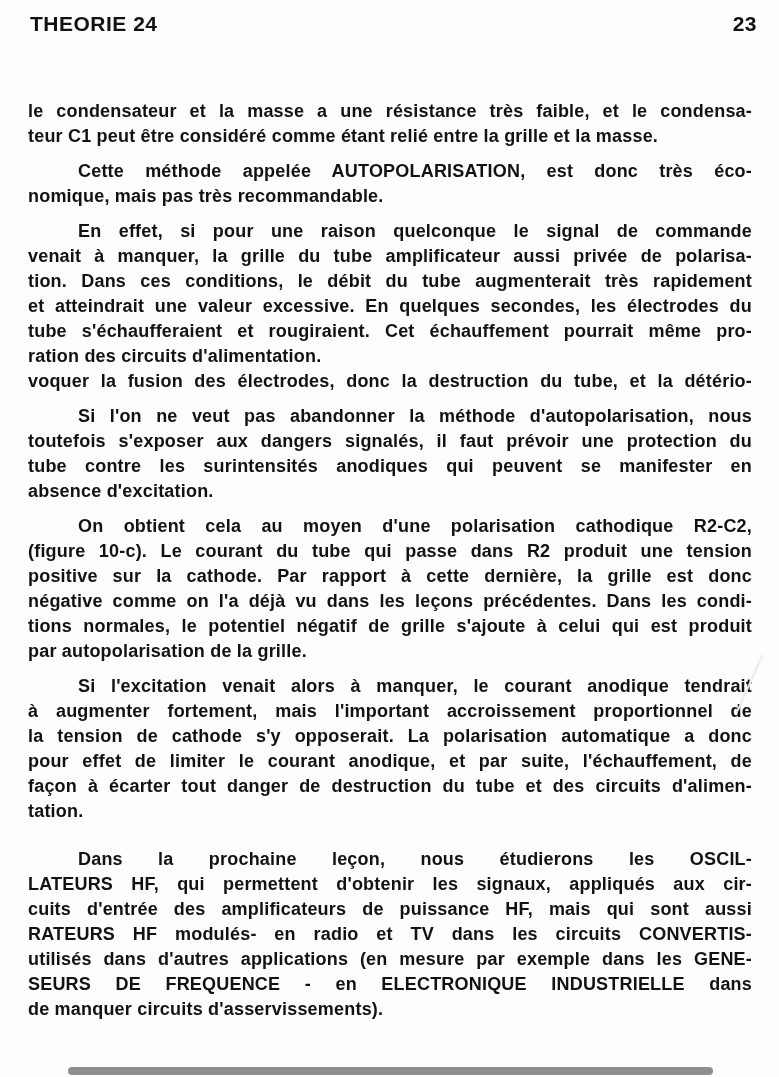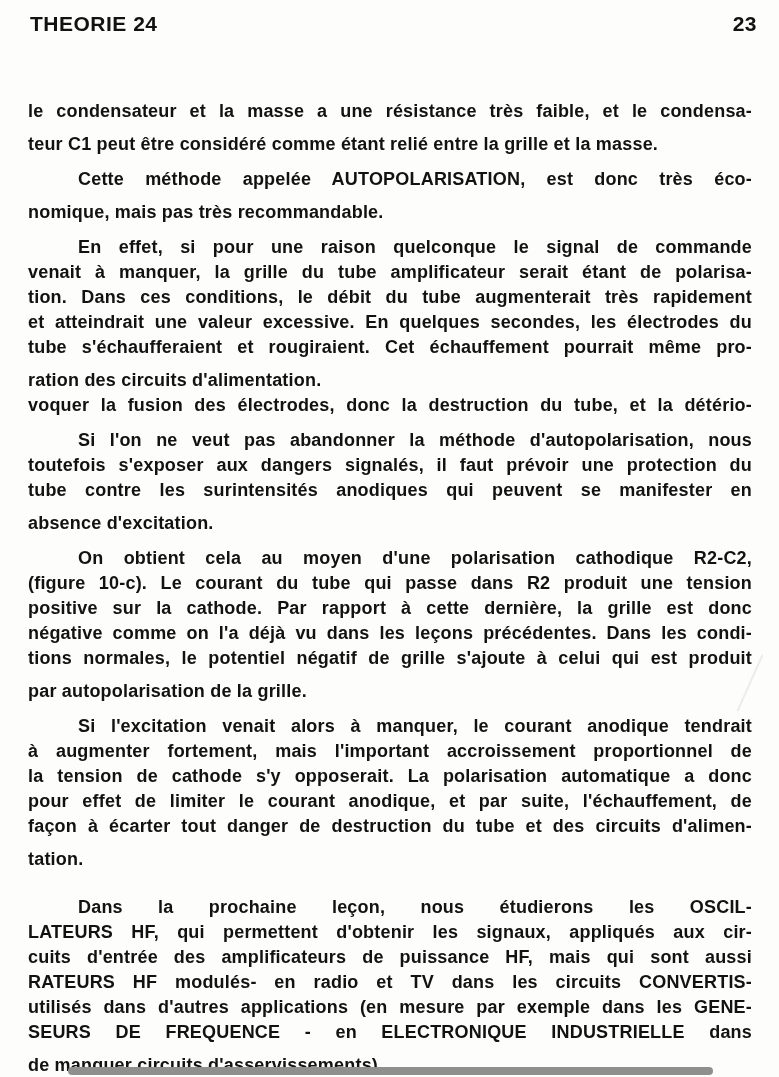--- a/index.html
+++ b/index.html
@@ -46,21 +46,20 @@
     height: 25px;
     overflow: hidden;
     letter-spacing: 0.2px;
     text-align: justify;
     text-align-last: justify;
     white-space: nowrap;
   }
   .line.last {
     text-align: center;
     text-align-last: left;
-    margin-top: 8px;
   }
   .line.indent {
     padding-left: 50px;
   }
   .scan-artifact {
     position: absolute;
     top: 652px;
     right: 28px;
     width: 2px;
     height: 62px;
@@ -90,21 +89,21 @@
     <div class="paragraph">
       <div class="line">le condensateur et la masse a une résistance très faible, et le condensa-</div>
       <div class="line last">teur C1 peut être considéré comme étant relié entre la grille et la masse.</div>
     </div>
     <div class="paragraph">
       <div class="line indent">Cette méthode appelée AUTOPOLARISATION, est donc très éco-</div>
       <div class="line last">nomique, mais pas très recommandable.</div>
     </div>
     <div class="paragraph">
       <div class="line indent">En effet, si pour une raison quelconque le signal de commande</div>
-      <div class="line">venait à manquer, la grille du tube amplificateur serait étant de polarisa-</div>
+      <div class="line">venait à manquer, la grille du tube amplificateur aussi privée de polarisa-</div>
       <div class="line">tion. Dans ces conditions, le débit du tube augmenterait très rapidement</div>
       <div class="line">et atteindrait une valeur excessive. En quelques secondes, les électrodes du</div>
       <div class="line">tube s'échaufferaient et rougiraient. Cet échauffement pourrait même pro-</div>
       <div class="line last">ration des circuits d'alimentation.</div>
       <div class="line">voquer la fusion des électrodes, donc la destruction du tube, et la détério-</div>
     </div>
     <div class="paragraph">
       <div class="line indent">Si l'on ne veut pas abandonner la méthode d'autopolarisation, nous</div>
       <div class="line">toutefois s'exposer aux dangers signalés, il faut prévoir une protection du</div>
       <div class="line">tube contre les surintensités anodiques qui peuvent se manifester en</div>

